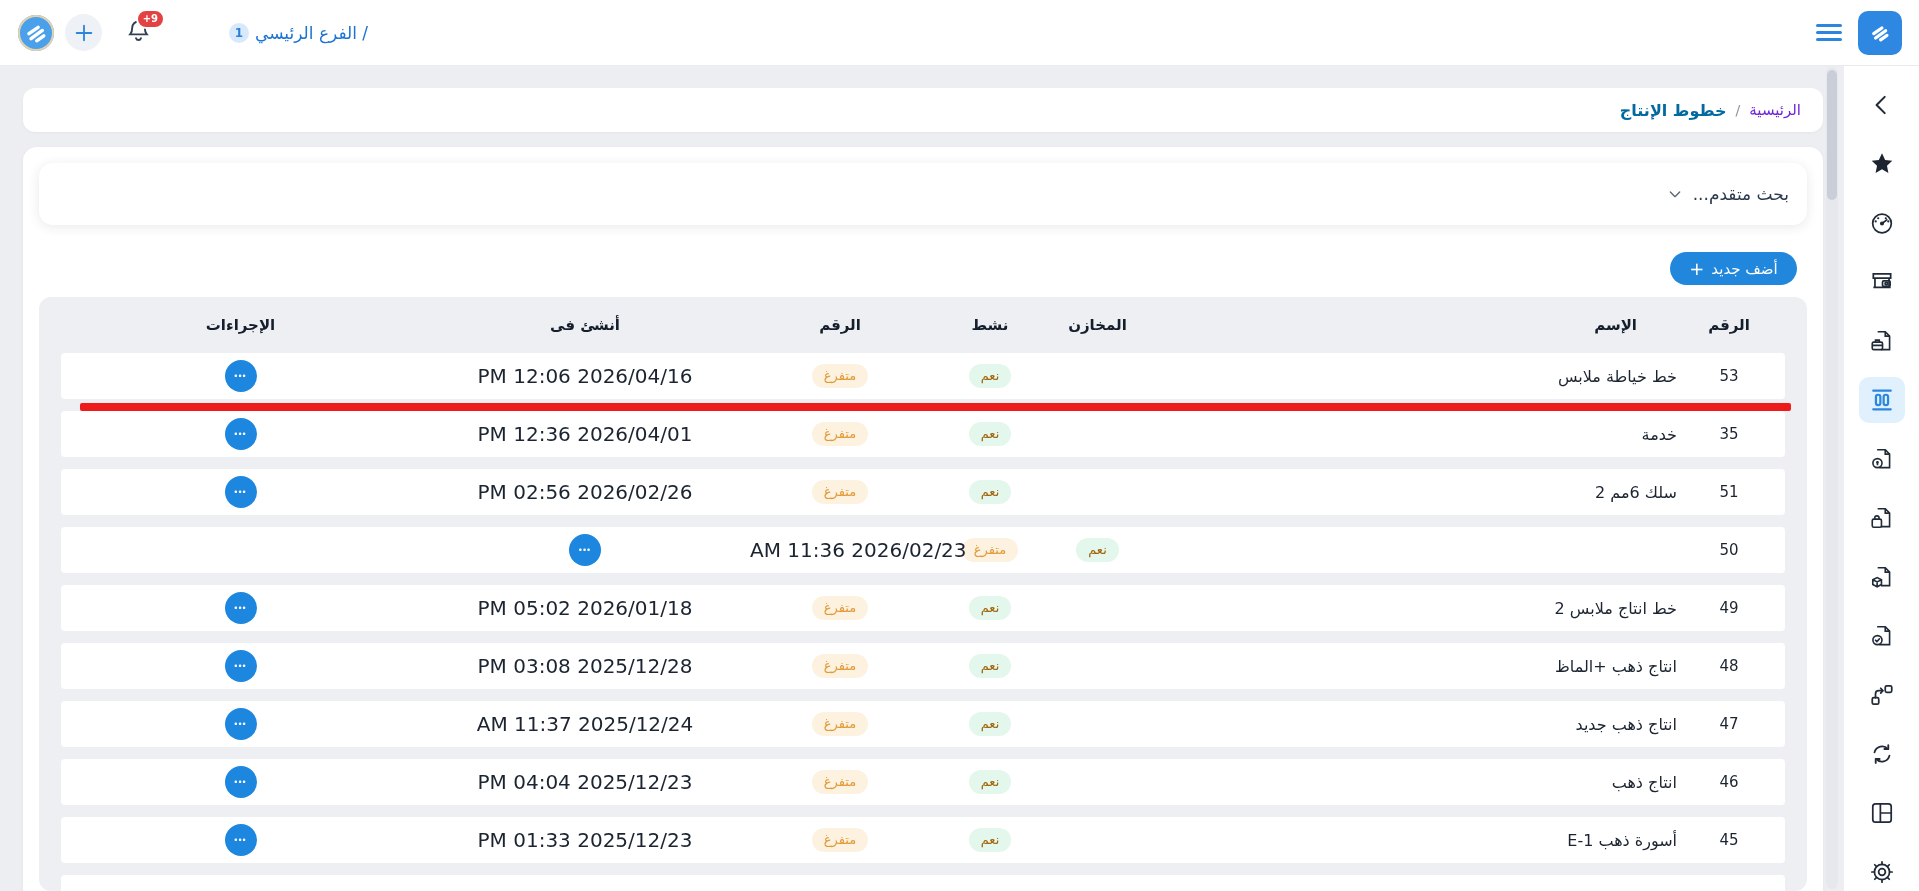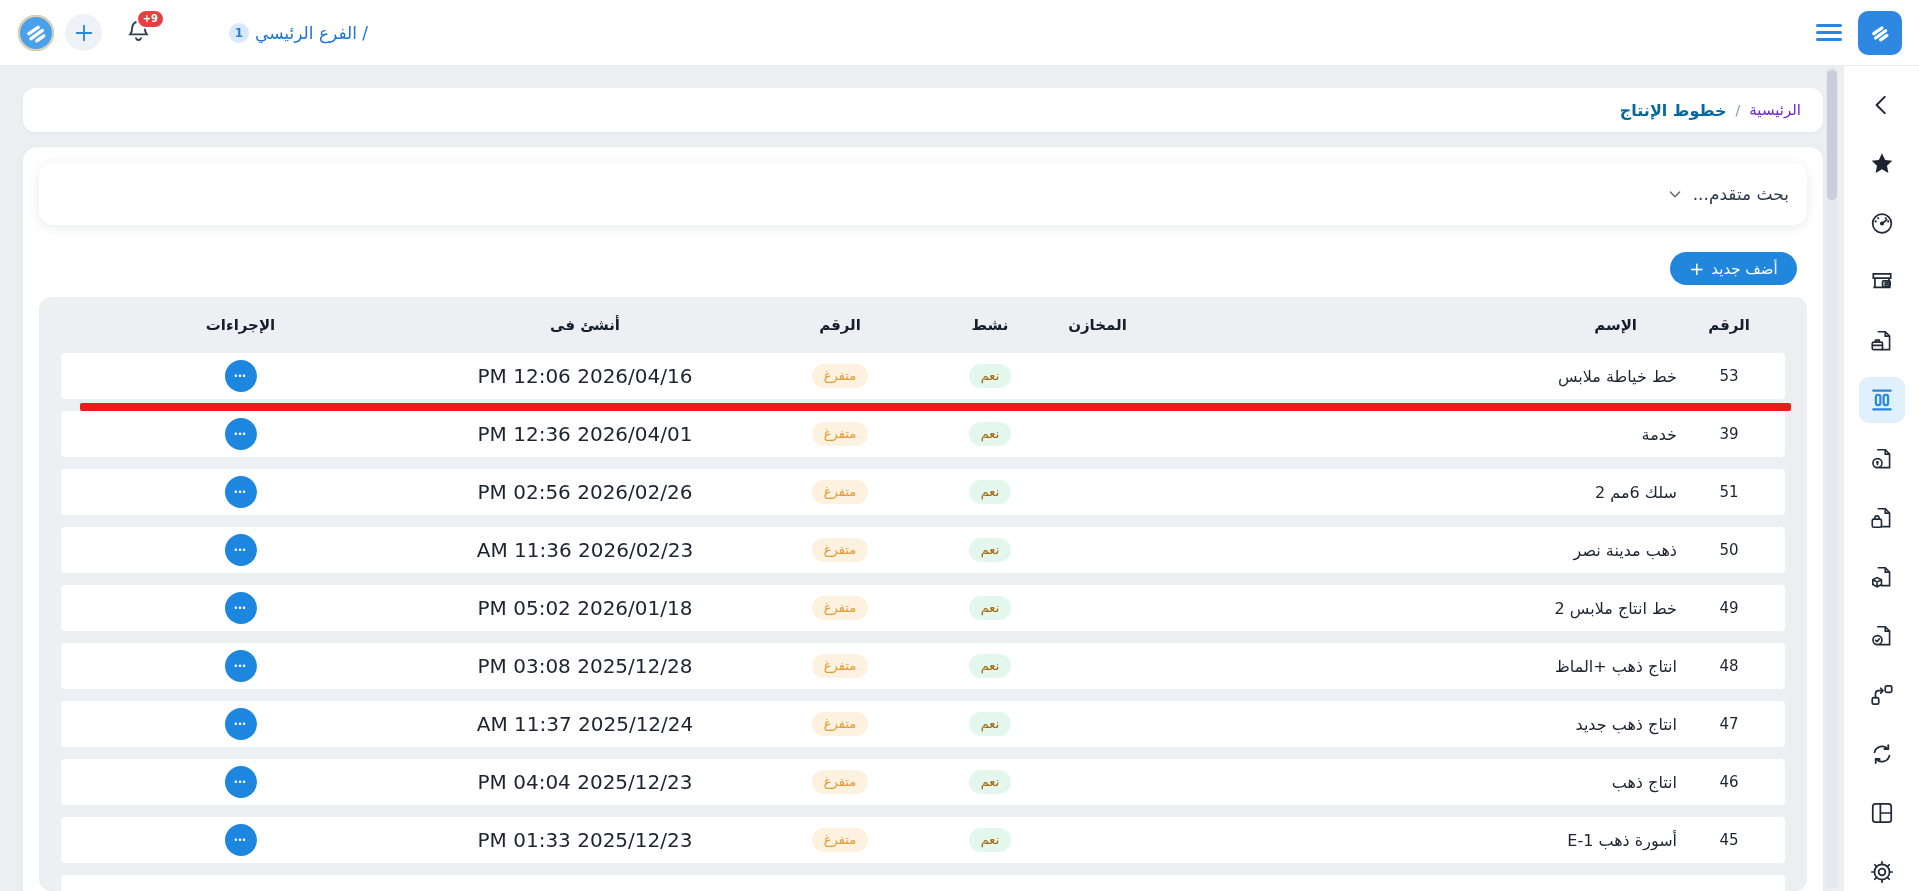--- a/index.html
+++ b/index.html
@@ -275,21 +275,21 @@
     <div class="c-center"></div>
     <div class="c-center"><span class="chip chip-green">نعم</span></div>
     <div class="c-center"><span class="chip chip-amber">متفرغ</span></div>
     <div class="c-date" dir="ltr">PM 12:06 2026/04/16</div>
     <div class="c-center">
       <button class="dots-btn">•••</button>
     </div>
   </div>
 
   <div class="tgrid trow">
-    <div class="c-num">39</div>
+    <div class="c-num">35</div>
     <div class="c-name">خدمة</div>
     <div class="c-center"></div>
     <div class="c-center"><span class="chip chip-green">نعم</span></div>
     <div class="c-center"><span class="chip chip-amber">متفرغ</span></div>
     <div class="c-date" dir="ltr">PM 12:36 2026/04/01</div>
     <div class="c-center">
       <button class="dots-btn">•••</button>
     </div>
   </div>
 
@@ -300,21 +300,20 @@
     <div class="c-center"><span class="chip chip-green">نعم</span></div>
     <div class="c-center"><span class="chip chip-amber">متفرغ</span></div>
     <div class="c-date" dir="ltr">PM 02:56 2026/02/26</div>
     <div class="c-center">
       <button class="dots-btn">•••</button>
     </div>
   </div>
 
   <div class="tgrid trow">
     <div class="c-num">50</div>
-    <div class="c-name">ذهب مدينة نصر</div>
     <div class="c-center"></div>
     <div class="c-center"><span class="chip chip-green">نعم</span></div>
     <div class="c-center"><span class="chip chip-amber">متفرغ</span></div>
     <div class="c-date" dir="ltr">AM 11:36 2026/02/23</div>
     <div class="c-center">
       <button class="dots-btn">•••</button>
     </div>
   </div>
 
   <div class="tgrid trow">

